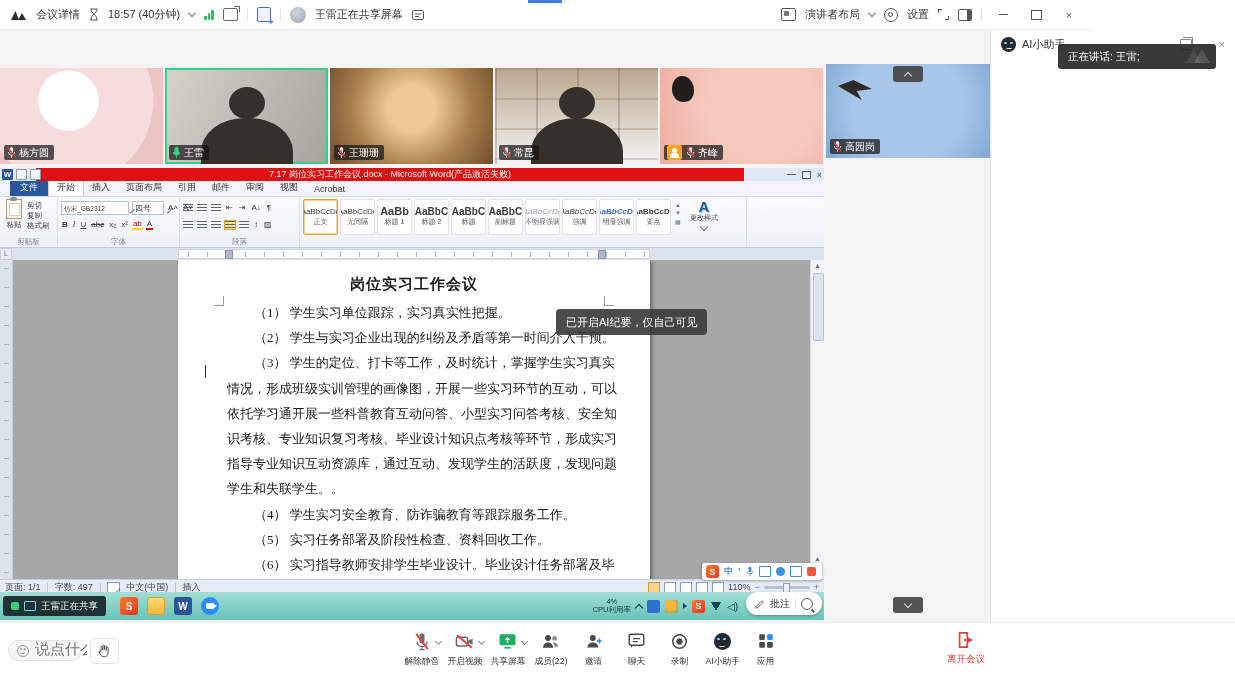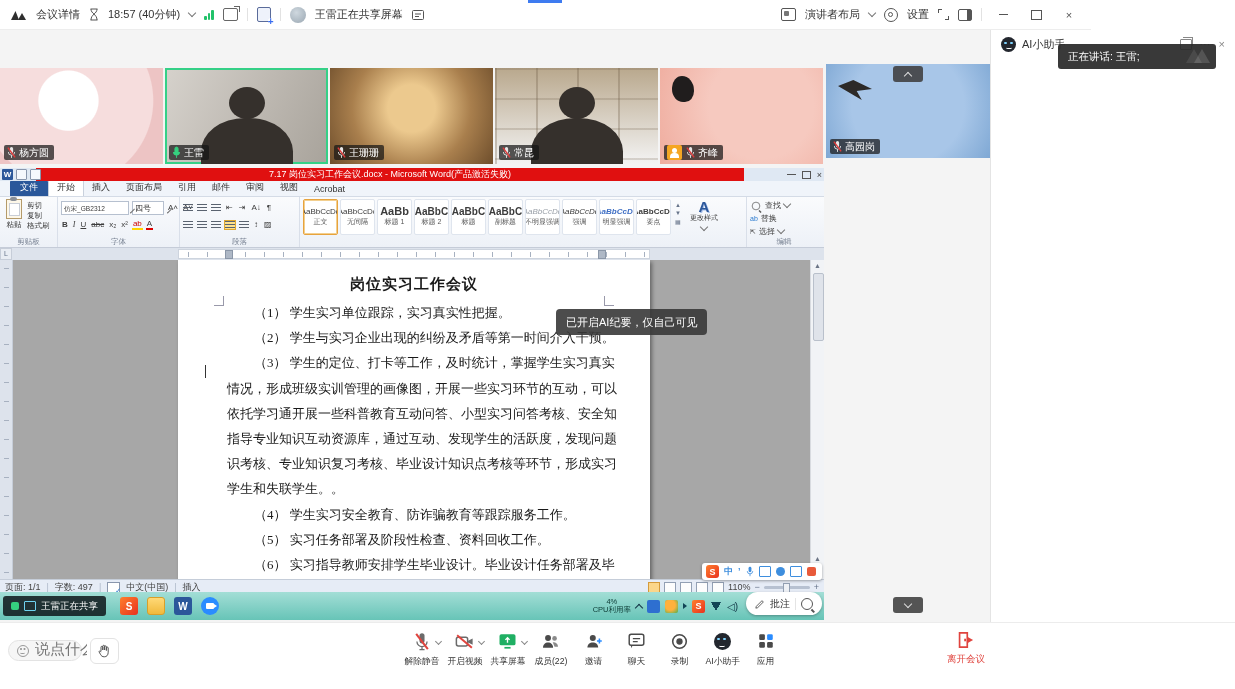--- a/index.html
+++ b/index.html
@@ -600,37 +600,20 @@
               <span>▦</span>
             </div>
           <div style="width:38px;text-align:center">
             <div class="bigA">A</div>
             <div style="font-size:7px;line-height:8px">更改样式</div>
             <span class="chev" style="margin:2px auto 0;display:block"></span>
           </div>
         </div>
       </div>
 
-      <div class="rgroup" style="width:74px;border-right:none">
-        <div class="editrow">
-            <span class="amag" style="transform:scale(.7)"></span>
-            <span>查找</span>
-            <span class="chev"></span>
-          </div>
-        <div class="editrow">
-            <span style="color:#2a7ad0;font-size:7px">ab</span>
-            <span>替换</span>
-          </div>
-        <div class="editrow">
-            <span style="font-size:7px">⇱</span>
-            <span>选择</span>
-            <span class="chev"></span>
-          </div>
-        <div class="glabel">编辑</div>
-      </div>
     </div>
 
     <div class="ruler">
       <span class="tabsel">L</span>
       <span class="rband"></span>
       <span class="imark" style="left:225px"></span>
       <span class="imark" style="left:598px"></span>
     </div>
 
     <div class="docarea">
@@ -644,23 +627,23 @@
             <div class="doc-line indent">（1） 学生实习单位跟踪，实习真实性把握。</div>
 
             <div class="doc-line indent">（2） 学生与实习企业出现的纠纷及矛盾等第一时间介入干预。</div>
 
             <div class="doc-line indent">（3） 学生的定位、打卡等工作，及时统计，掌握学生实习真实</div>
 
             <div class="doc-line">情况，形成班级实训管理的画像图，开展一些实习环节的互动，可以</div>
 
             <div class="doc-line">依托学习通开展一些科普教育互动问答、小型实习问答考核、安全知</div>
 
+            <div class="doc-line">识考核、专业知识复习考核、毕业设计知识点考核等环节，形成实习</div>
+
             <div class="doc-line">指导专业知识互动资源库，通过互动、发现学生的活跃度，发现问题</div>
-
-            <div class="doc-line">识考核、专业知识复习考核、毕业设计知识点考核等环节，形成实习</div>
 
             <div class="doc-line">学生和失联学生。。</div>
 
             <div class="doc-line indent">（4） 学生实习安全教育、防诈骗教育等跟踪服务工作。</div>
 
             <div class="doc-line indent">（5） 实习任务部署及阶段性检查、资料回收工作。</div>
 
             <div class="doc-line indent">（6） 实习指导教师安排学生毕业设计。毕业设计任务部署及毕</div>
 
             <div class="doc-line">业作品质量、毕业报告格式认定。</div>

